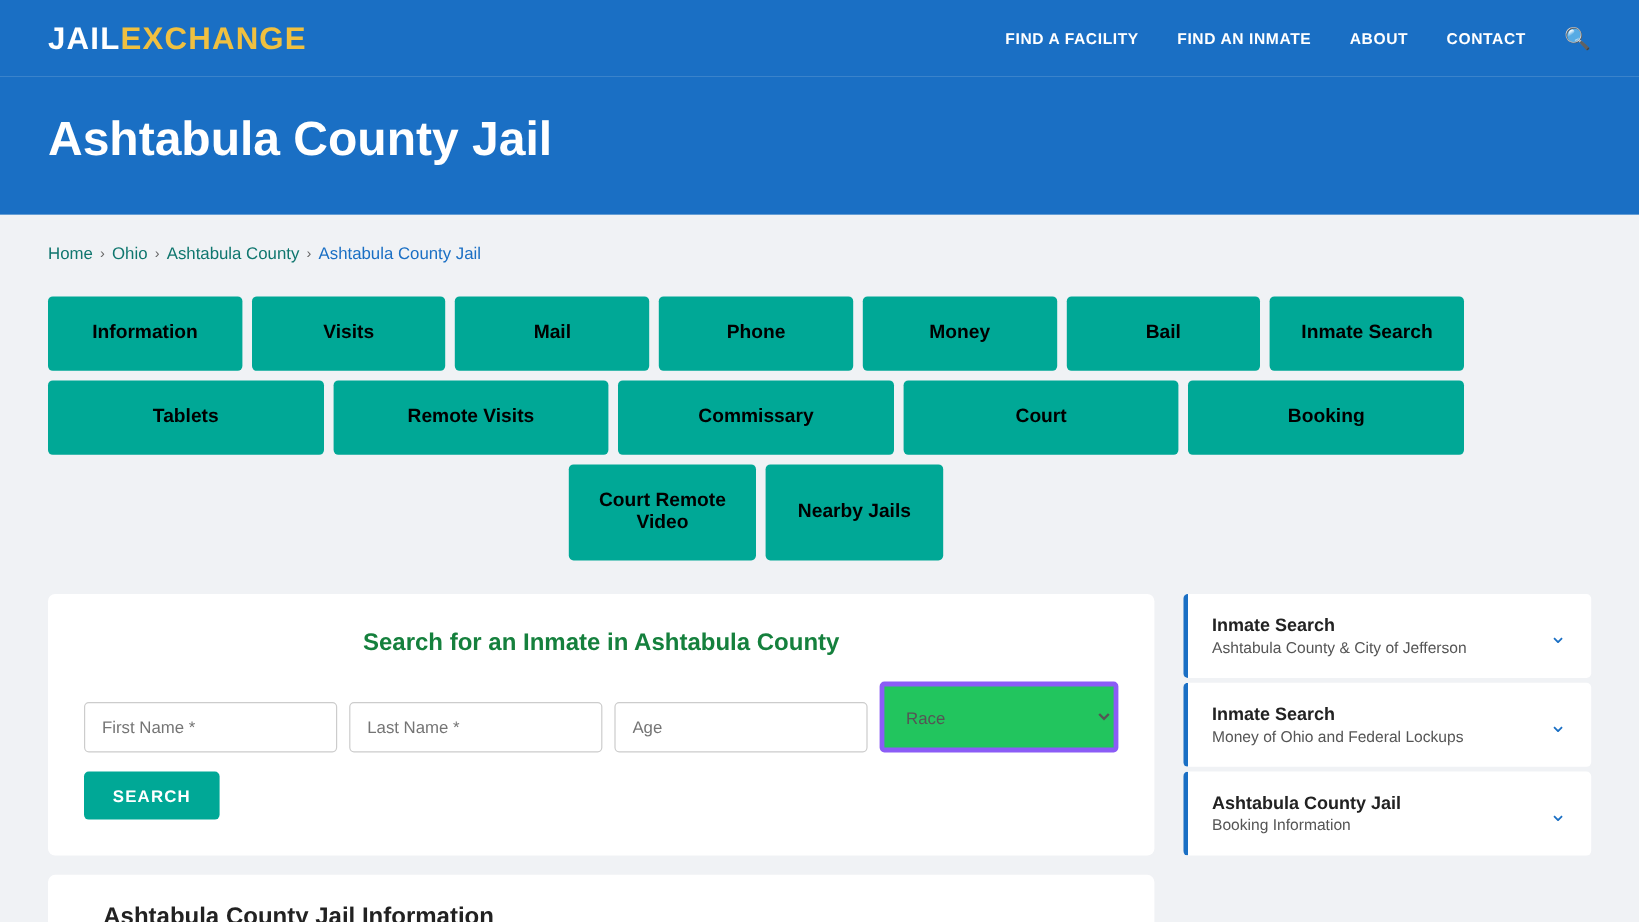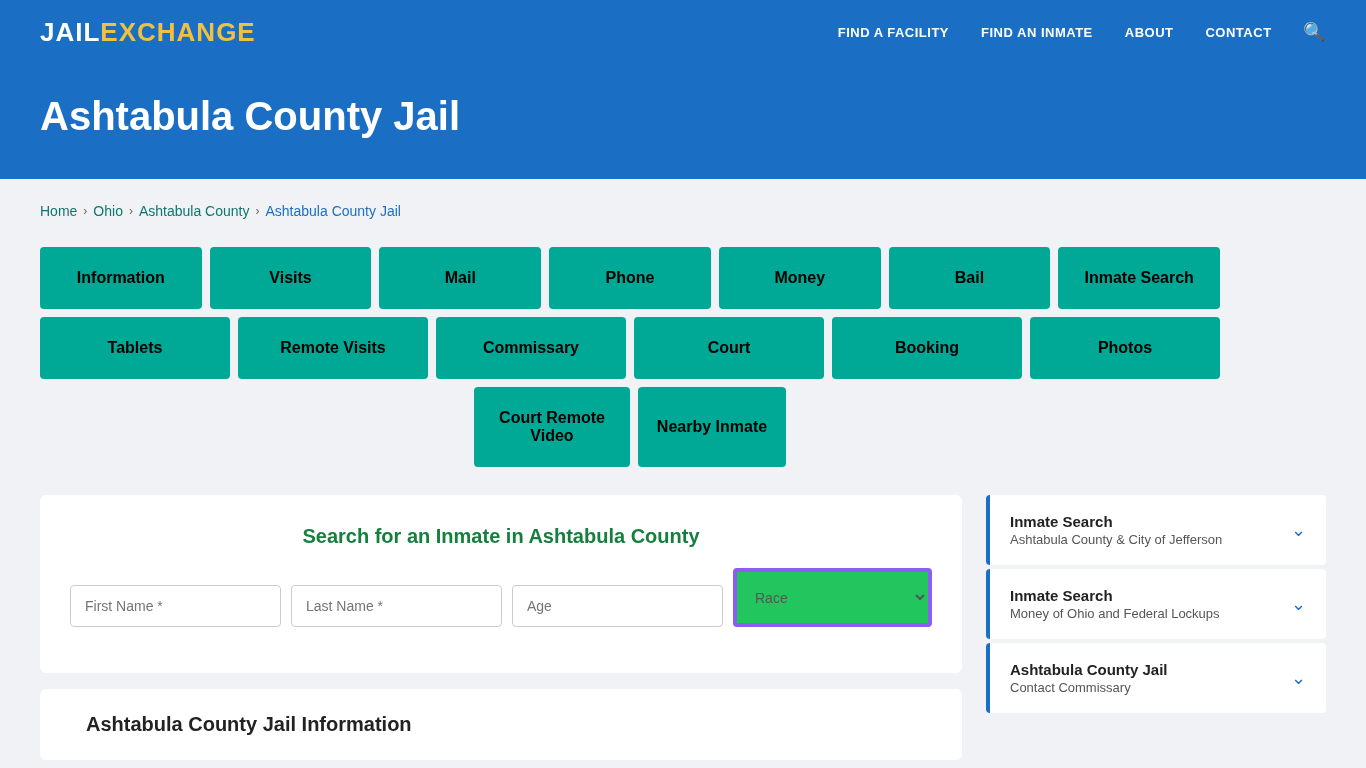--- a/index.html
+++ b/index.html
@@ -269,41 +269,41 @@
         <button class="grid-btn">Money</button>
         <button class="grid-btn">Bail</button>
         <button class="grid-btn">Inmate Search</button>
       </div>
       <div class="btn-row">
         <button class="grid-btn">Tablets</button>
         <button class="grid-btn">Remote Visits</button>
         <button class="grid-btn">Commissary</button>
         <button class="grid-btn">Court</button>
         <button class="grid-btn">Booking</button>
-        <button class="grid-btn">Photos</button>
       </div>
       <div class="btn-row btn-row-3">
         <button class="grid-btn">Court Remote Video</button>
-        <button class="grid-btn">Nearby Inmate</button>
+        <button class="grid-btn">Nearby Jails</button>
       </div>
     </div>
 
   <div id="content-layout">
 
     <div style="flex:1; min-width:0; display:flex; flex-direction:column; gap:16px;">
       <div id="search-box">
         <div id="search-title">Search for an Inmate in Ashtabula County</div>
         <div id="search-fields">
           <input class="search-input" type="text" placeholder="First Name *" style="">
           <input class="search-input" type="text" placeholder="Last Name *" style="">
           <input class="search-input" type="text" placeholder="Age" style="">
           <select id="race-select">
             
           <option value="Race">Race</option><option value="White">White</option><option value="Black">Black</option><option value="Hispanic">Hispanic</option><option value="Asian">Asian</option><option value="Other">Other</option></select>
         </div>
+        <button id="search-btn">SEARCH</button>
       </div>
 
       <div id="info-section">
         <div id="info-title">Ashtabula County Jail Information</div>
       </div>
     </div>
 
     <div id="sidebar">
 
     <div class="sidebar-card">
@@ -316,20 +316,20 @@
         <div class="sidebar-card">
     <div class="sidebar-card-text">
       <div class="sidebar-card-title">Inmate Search</div>
       <div class="sidebar-card-sub">Money of Ohio and Federal Lockups</div>
     </div>
     <span class="sidebar-chevron">⌄</span>
   </div>
         <div class="sidebar-card">
     <div class="sidebar-card-text">
       <div class="sidebar-card-title">Ashtabula County Jail</div>
-      <div class="sidebar-card-sub">Contact Commissary</div>
+      <div class="sidebar-card-sub">Booking Information</div>
     </div>
     <span class="sidebar-chevron">⌄</span>
   </div>
       </div>
 
   </div>
 </div>
 
 </body></html>

